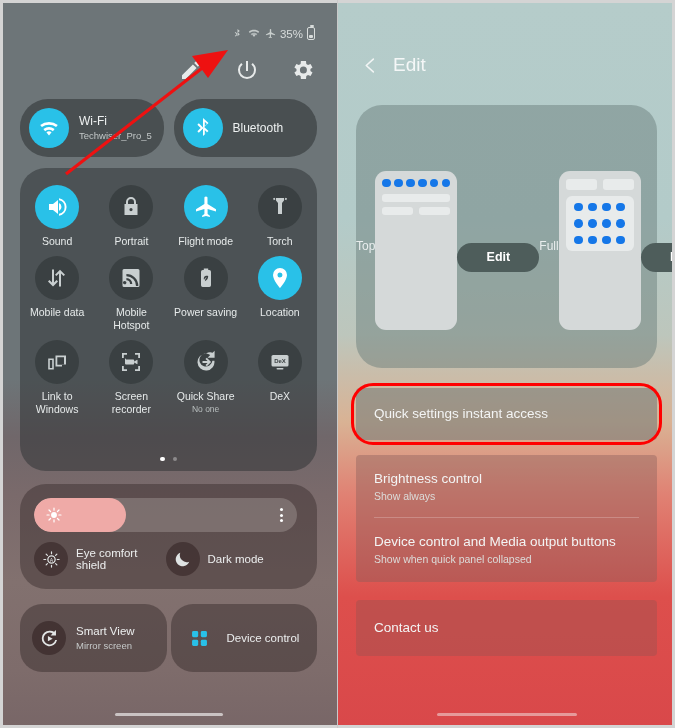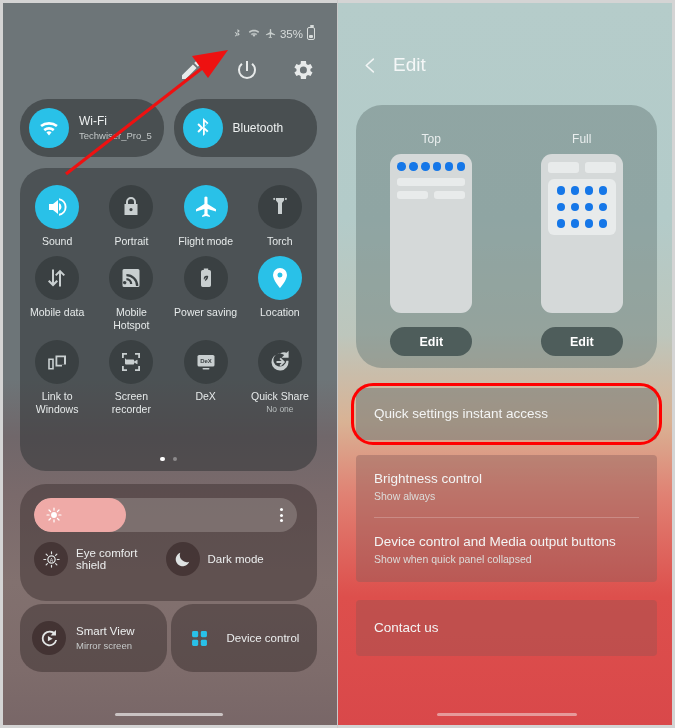--- a/index.html
+++ b/index.html
@@ -91,21 +91,21 @@
     line-height: 13px; text-align: center; max-width: 66px;
   }
   .tile-sub { color: #b9bfbf; font-size: 8.5px; line-height: 12px; text-align:center; }
   .dots { position:absolute; bottom: 10px; left:0; right:0; display:flex; justify-content:center; gap:8px; }
   .dots i { width: 4.5px; height: 4.5px; border-radius:50%; background: rgba(255,255,255,0.35); display:block; }
   .dots i.act { background: #ffffff; }
 
   
   .bright-card {
     position: absolute; top: 484px; left: 20px; right: 20px;
-    height: 117px; background: rgba(50,38,38,0.42); border-radius: 26px;
+    height: 105px; background: rgba(50,38,38,0.42); border-radius: 26px;
     padding: 14px 20px 0 14px;
   }
   .slider {
     position: relative; height: 34px; border-radius: 17px;
     background: rgba(150,138,137,0.55); overflow:hidden; cursor:pointer;
   }
   .slider .fill { position:absolute; left:0; top:0; bottom:0; width:35%; background:#efaaa7; border-radius:17px; }
   .slider .sun { position:absolute; left:12px; top:50%; transform:translateY(-50%); width:16px; height:16px; }
   .slider .sun svg{width:100%;height:100%;fill:#ffffff;display:block;}
   .slider .kebab { position:absolute; right:14px; top:50%; transform:translateY(-50%); display:flex; flex-direction:column; gap:2.5px; }
@@ -145,21 +145,21 @@
   .r-header { position:absolute; top:54px; left:24px; display:flex; align-items:center; gap:14px; }
   .r-back { width:17px; height:17px; color:#f2f5f5; cursor:pointer; }
   .r-back svg{width:100%;height:100%;display:block;fill:none;stroke:currentColor;stroke-width:2.2;stroke-linecap:round;stroke-linejoin:round;}
   .r-title { color:#f4f7f7; font-size:19px; }
 
   .preview-card {
     position:absolute; top:105px; left:18px; right:18px; height:263px;
     background: rgba(100,120,118,0.45); border-radius:26px;
   }
   .prev-cols { display:flex; height:100%; }
-  .prev-col { flex:1; display:flex; flex-direction:column; align-items:center; padding-top:27px; }
+  .prev-col { flex:1; display:flex; flex-direction:row; align-items:center; padding-top:27px; }
   .prev-cap { color:#e9eeee; font-size:12px; margin-bottom:8px; }
   .phone {
     width:82px; height:159px; background:#d5d9d9; border-radius:11px;
     padding:8px 7px 0 7px;
   }
   .ph-dots { display:flex; justify-content:space-between; margin-bottom:7px; }
   .ph-dots i { width:8.5px;height:8.5px;border-radius:50%;background:#1577e8;display:block; }
   .ph-bar { height:8px; background:#e8ebeb; border-radius:3px; margin-bottom:5px; }
   .ph-bars2 { display:flex; gap:6px; }
   .ph-bars2 .ph-bar { flex:1; margin:0; }
@@ -350,37 +350,37 @@
             <svg viewBox="0 0 24 24">
                 <path d="M3 3h5v1.8H4.8V8H3V3zm13 0h5v5h-1.8V4.8H16V3zM3 16h1.8v3.2H8V21H3v-5zm16.2 0H21v5h-5v-1.8h3.2V16zM7 9.4h7.2a1 1 0 0 1 1 1v1l2.6-1.5c.3-.2.7 0 .7.4v3.4c0 .4-.4.6-.7.4l-2.6-1.5v1a1 1 0 0 1-1 1H7a1 1 0 0 1-1-1v-4.2a1 1 0 0 1 1-1z"></path>
               </svg>
           </span>
           <span class="tile-lbl">Screen recorder</span>
         </div>
 
         <div class="tile">
           <span class="tile-ic">
             <svg viewBox="0 0 24 24">
+                <path d="M12 3.5a8.5 8.5 0 1 0 8.4 7.2h-2a6.5 6.5 0 1 1-2.2-5.6l-2.6 2.6h7v-7l-2 2A8.5 8.5 0 0 0 12 3.5z" transform="rotate(0 12 12)"></path>
+                <path d="M8.5 11.1h5.1L11.5 9l1.3-1.3 4.3 4.3-4.3 4.3L11.5 15l2.1-2.1H8.5v-1.8z"></path>
+              </svg>
+          </span>
+          <span class="tile-lbl">Quick Share</span>
+          <span class="tile-sub">No one</span>
+        </div>
+
+        <div class="tile">
+          <span class="tile-ic">
+            <svg viewBox="0 0 24 24">
                 <rect x="3.5" y="5" width="17" height="11.5" rx="1.6"></rect>
                 <rect x="8.5" y="18" width="7" height="1.6" rx="0.8"></rect>
                 <text x="12" y="13" font-size="6" font-family="Liberation Sans" text-anchor="middle" fill="#3a4042" font-weight="bold">DeX</text>
               </svg>
           </span>
           <span class="tile-lbl">DeX</span>
-        </div>
-
-        <div class="tile">
-          <span class="tile-ic">
-            <svg viewBox="0 0 24 24">
-                <path d="M12 3.5a8.5 8.5 0 1 0 8.4 7.2h-2a6.5 6.5 0 1 1-2.2-5.6l-2.6 2.6h7v-7l-2 2A8.5 8.5 0 0 0 12 3.5z" transform="rotate(0 12 12)"></path>
-                <path d="M8.5 11.1h5.1L11.5 9l1.3-1.3 4.3 4.3-4.3 4.3L11.5 15l2.1-2.1H8.5v-1.8z"></path>
-              </svg>
-          </span>
-          <span class="tile-lbl">Quick Share</span>
-          <span class="tile-sub">No one</span>
         </div>
 
       </div>
       <div class="dots">
         <i class="act"></i>
         <i></i>
       </div>
     </div>
 
     <div class="bright-card">

